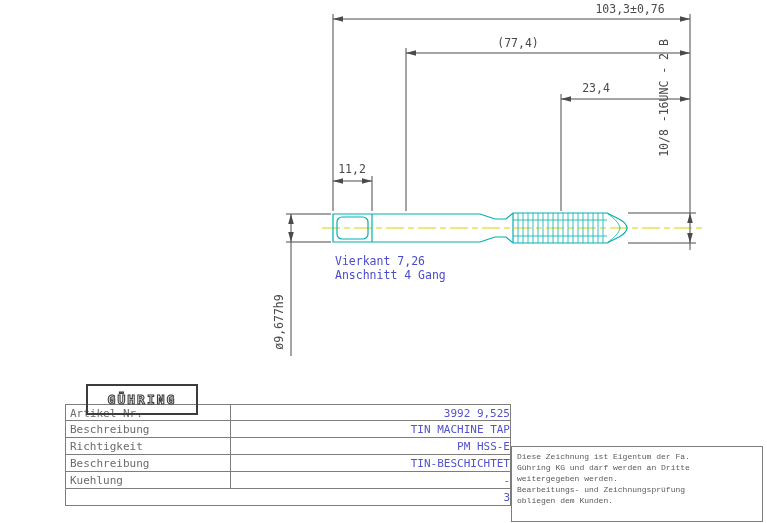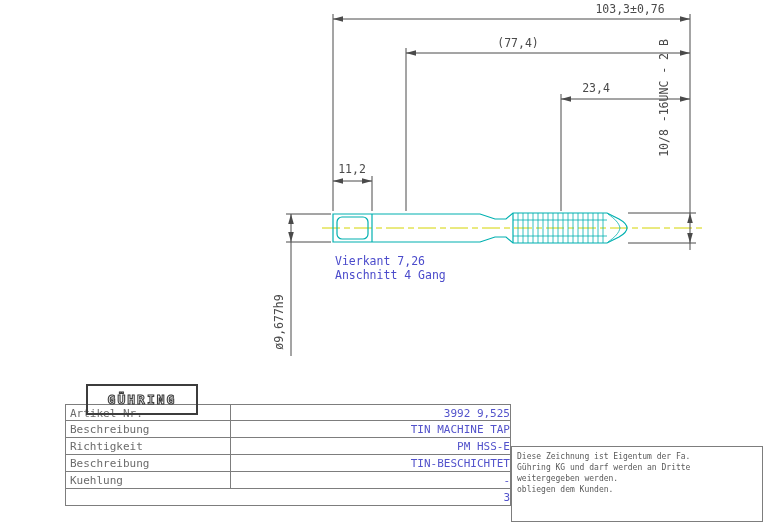--- a/index.html
+++ b/index.html
@@ -62,21 +62,21 @@
   .notice{
     position:absolute;left:511px;top:446px;
     width:252px;height:76px;
     box-sizing:border-box;
     border:1px solid #7d7d7d;
     padding:4px 5px;
     font-size:8px;line-height:11px;
     color:#5a5a5a;
     letter-spacing:0px;
   }
-  .notice div{white-space:nowrap;}
+  .notice div{white-space:nowrap;font-family:Liberation Mono, monospace;}
 </style>
 </head>
 <body>
 
 <div class="sheet">
 
   <svg width="767" height="523" viewBox="0 0 767 523">
 
     <g stroke="#d4d400" stroke-width="1">
       <line x1="322" y1="228" x2="703" y2="228" stroke-dasharray="18 4 6 4"></line>
@@ -192,16 +192,17 @@
     </div>
     <div class="trow">
       <div class="tvalue">3</div>
     </div>
   </div>
 
   <div class="notice">
     <div>Diese Zeichnung ist Eigentum der Fa.</div>
     <div>Gühring KG und darf werden an Dritte</div>
     <div>weitergegeben werden.</div>
+    <div>Bearbeitungs- und Zeichnungsprüfung</div>
     <div>obliegen dem Kunden.</div>
   </div>
 
 </div>
 
 </body></html>

